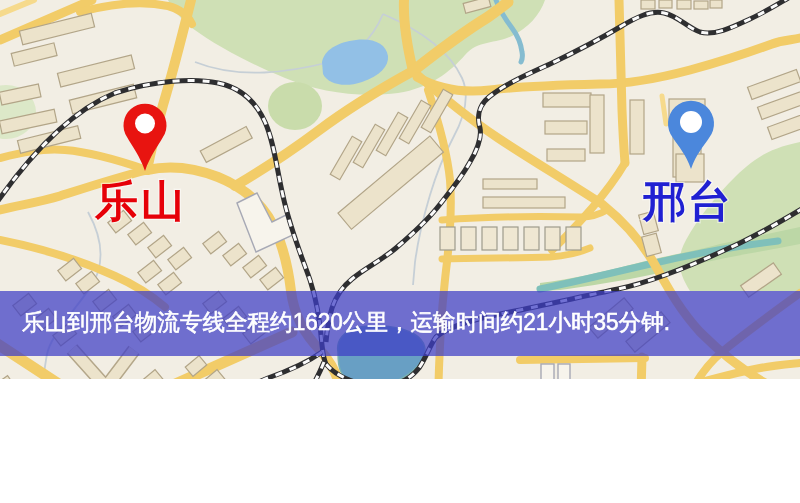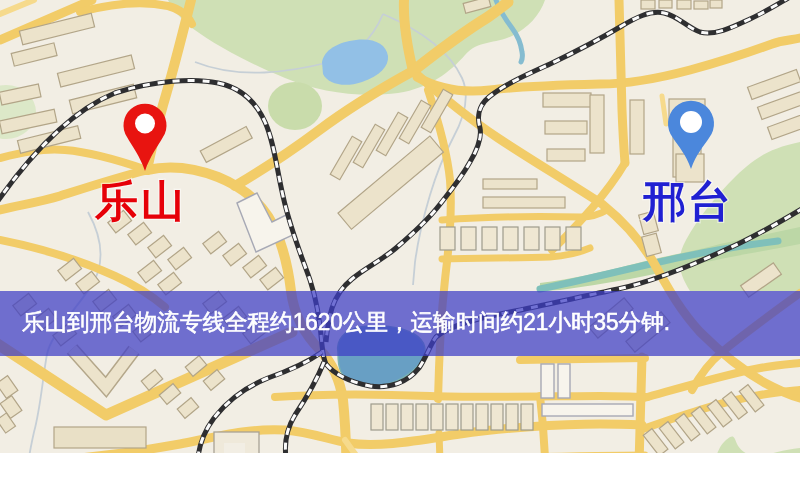--- a/index.html
+++ b/index.html
@@ -1,16 +1,16 @@
 <!DOCTYPE html>
 <html><head>
 <meta charset="utf-8">
 <style>
 html,body{margin:0;padding:0;background:#fff}
-.wrap{position:relative;width:800px;height:453px;overflow:hidden;font-family:"Liberation Sans",sans-serif}
+.wrap{position:relative;width:800px;height:379px;overflow:hidden;font-family:"Liberation Sans",sans-serif}
 svg{display:block;filter:blur(0.7px)}
 .rd{fill:none;stroke:#f2cc68;stroke-linecap:round;stroke-linejoin:round}
 .rdm{fill:none;stroke:#f6da8c;stroke-linecap:round;stroke-linejoin:round}
 .rw1{fill:none;stroke:#2e2e30;stroke-width:5;stroke-linecap:butt}
 .rw2{fill:none;stroke:#fbfbfb;stroke-width:3;stroke-dasharray:7 8;stroke-linecap:butt}
 .bld{fill:#ece3cb;stroke:#b2a588;stroke-width:1.2}
 .bld2{fill:#efe7d2;stroke:#9d9c8c;stroke-width:1.2}
 .bldw{fill:#f7f4ec;stroke:#a7a9b5;stroke-width:1.4}
 .grn{fill:#cfe0b5}
 .str{fill:none;stroke:#c6cfd6;stroke-width:1.8}

